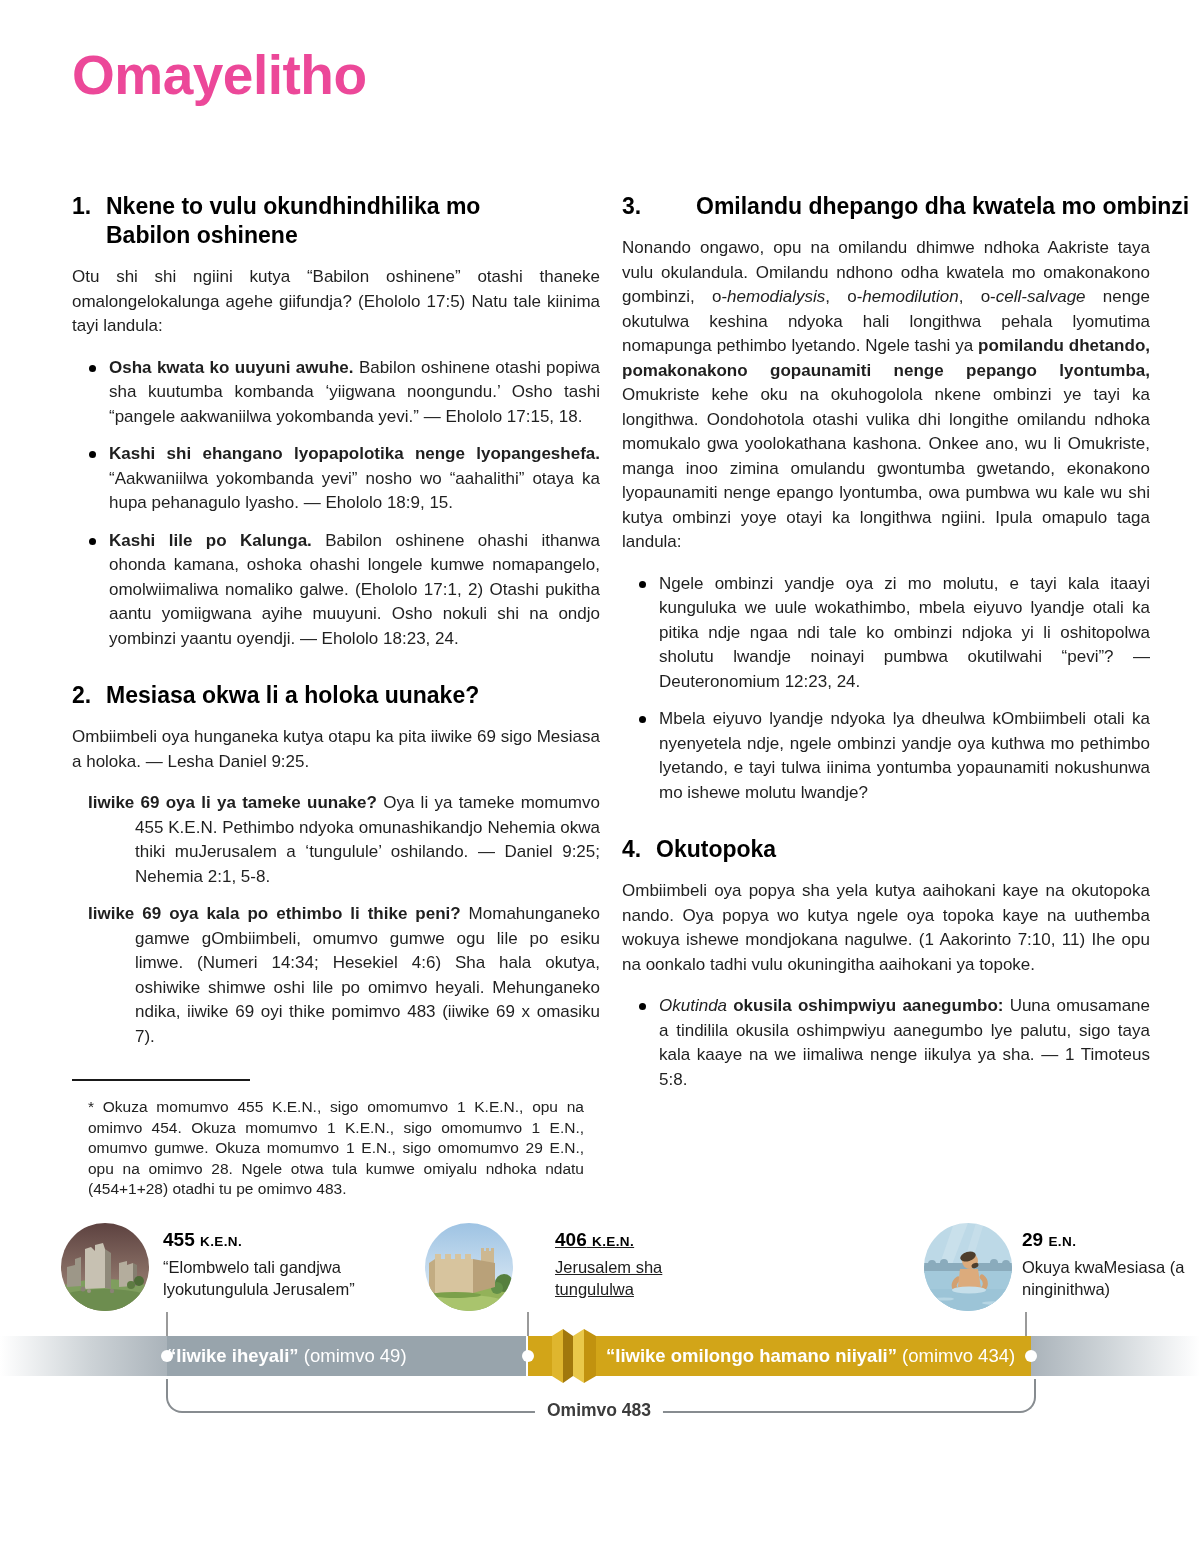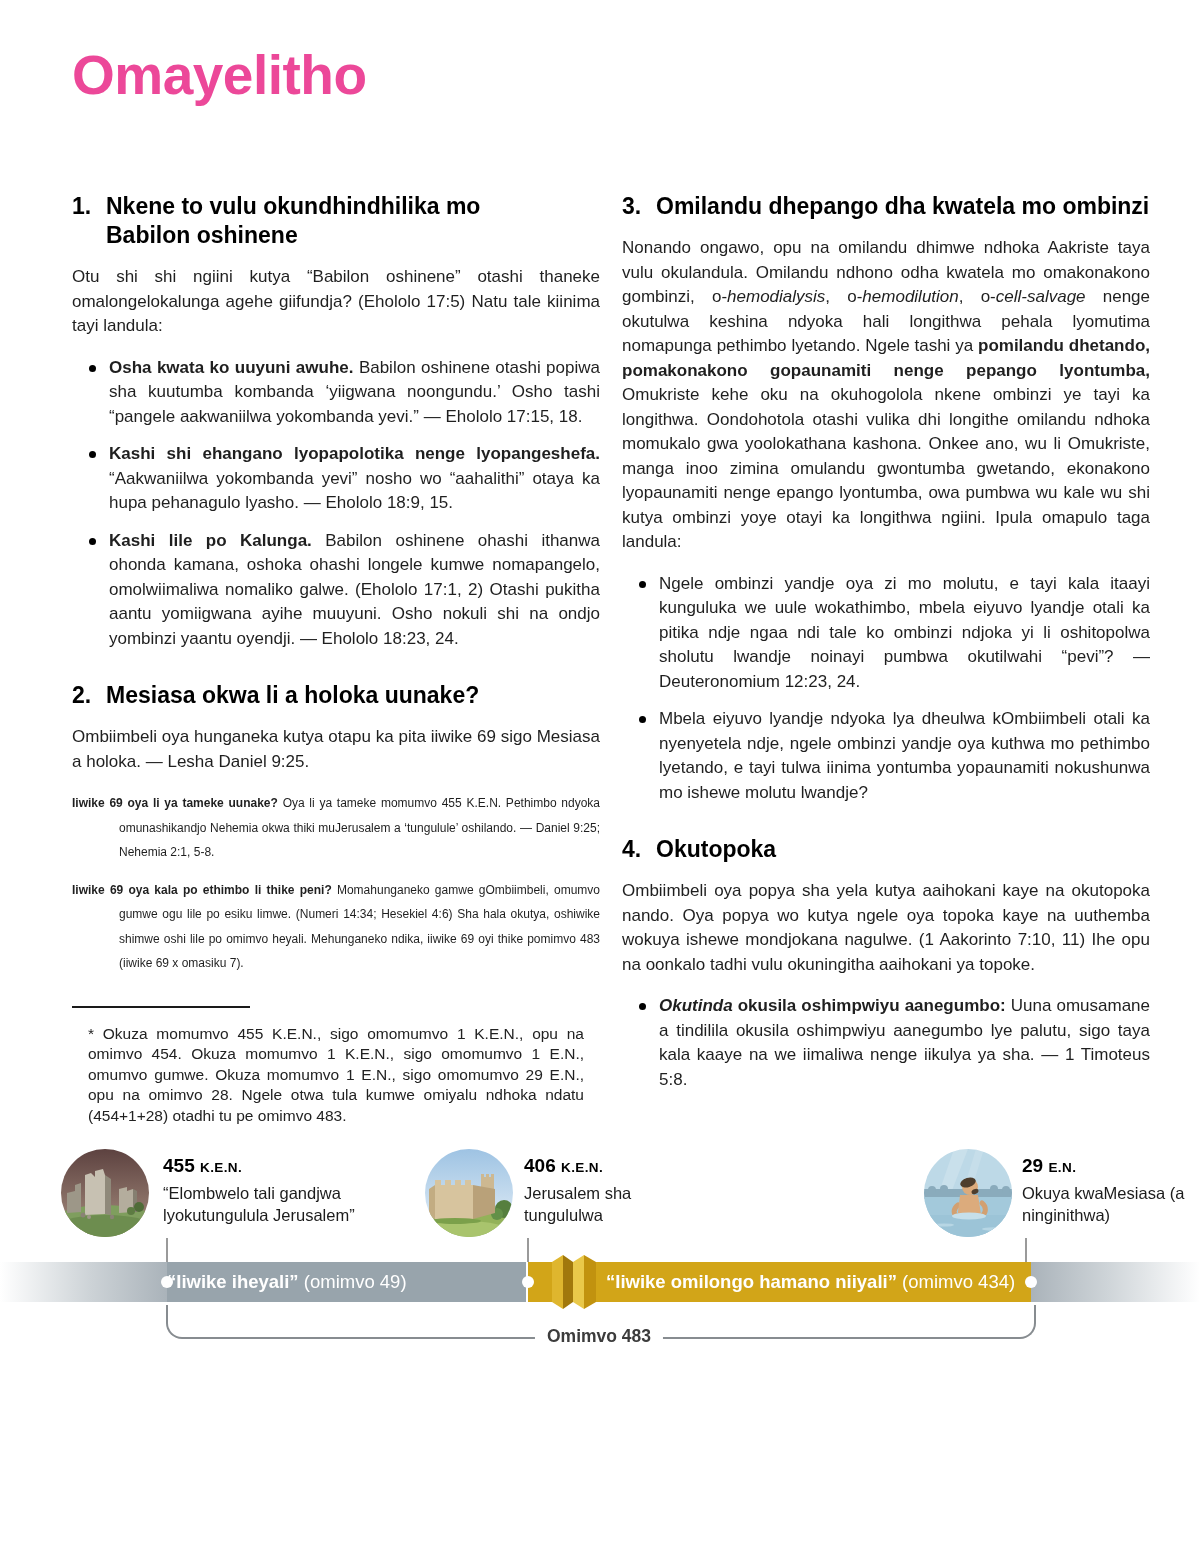--- a/index.html
+++ b/index.html
@@ -7,30 +7,30 @@
         font-family:"Liberation Sans",sans-serif;color:#1f1f1f;}
   h1.title{margin:0;padding:50px 0 0 72px;font-size:55px;line-height:50px;font-weight:700;
            color:#ec4899;letter-spacing:-0.5px;}
   .columns{display:flex;gap:22px;margin:92px 50px 0 72px;align-items:flex-start;}
   .col{width:528px;flex:0 0 528px;}
   .sec{margin-bottom:30px;}
   h2.sec-h{display:flex;font-size:23px;line-height:29px;font-weight:700;color:#000;margin:0 0 15px;}
   .h-num{flex:0 0 34px;}
   .h-title{flex:1;}
   .h-title.wrap-s1{max-width:378px;}
-  .h-title.oneline{white-space:nowrap;}
+  .h-title.oneline{white-space:nowrap;margin-left:40px;}
   p.body{font-size:17px;line-height:24.5px;text-align:justify;margin:0 0 17px;}
   ul.dots{list-style:none;margin:0 0 0 16px;padding:0;}
   ul.dots li{position:relative;padding-left:21px;margin:0 0 13px;font-size:17px;line-height:24.5px;text-align:justify;}
   ul.dots li::before{content:"";position:absolute;left:1px;top:9px;width:7px;height:7px;border-radius:50%;background:#000;}
   .lead{font-weight:700;}
   .bd{font-weight:700;}
   .it{font-style:italic;}
-  .bi{font-weight:700;font-style:italic;margin-top:40px;}
-  .qa{margin:0 0 13px 0;padding-left:47px;text-indent:-47px;font-size:12px;line-height:24.5px;text-align:justify;}
+  .bi{font-weight:400;font-style:italic;margin-top:40px;}
+  .qa{margin:0 0 13px 16px;padding-left:47px;text-indent:-47px;font-size:17px;line-height:24.5px;text-align:justify;}
   .qa .q{font-weight:700;}
   .fn-rule{width:178px;border-top:2px solid #1a1a1a;margin:24px 0 11px;}
   p.footnote{font-size:15.5px;line-height:20.5px;text-align:justify;margin:16px;color:#222;}
 
   
   .timeline{position:absolute;left:0;top:1288;width:1200px;height:255px;}
   .ev-img{position:absolute;width:88px;height:88px;border-radius:50%;overflow:hidden;}
   .ev-img svg{display:block;width:100%;height:100%;}
   .ev-label{position:absolute;top:12px;}
   .ev-year-line{font-size:19px;font-weight:700;color:#000;line-height:23px;}
@@ -170,21 +170,21 @@
         <polygon points="48,36 70,40 70,64 48,70" fill="#b9a179"></polygon>
         <rect x="10" y="36" width="38" height="34" fill="#d7c49e"></rect>
         <rect x="10" y="31" width="6" height="6" fill="#d7c49e"></rect>
           <rect x="20" y="31" width="6" height="6" fill="#d7c49e"></rect>
           <rect x="30" y="31" width="6" height="6" fill="#d7c49e"></rect>
           <rect x="40" y="31" width="6" height="6" fill="#d7c49e"></rect>
         <polygon points="10,36 10,70 4,68 4,40" fill="#c2ac82"></polygon>
         <ellipse cx="30" cy="72" rx="26" ry="3" fill="#7ba04a"></ellipse>
       </svg>
     </div>
-    <div class="ev-label" style="left:524px;width:130px;">
+    <div class="ev-label" style="left:555px;width:130px;text-decoration:underline;">
       <div class="ev-year-line"><span>406</span> <span class="ev-era">K.E.N.</span></div>
       <div class="ev-caption">Jerusalem sha tungululwa</div>
     </div>
 
     <div class="ev-img" style="left:924px;top:7px;">
       <svg viewBox="0 0 88 88">
         <rect width="88" height="88" fill="#bdd9e7"></rect>
         <polygon points="30,0 44,0 24,52 12,52" fill="#ffffff" opacity="0.18"></polygon>
         <polygon points="52,0 60,0 44,52 36,52" fill="#ffffff" opacity="0.14"></polygon>
         <rect y="40" width="88" height="10" fill="#8aabbc"></rect>

